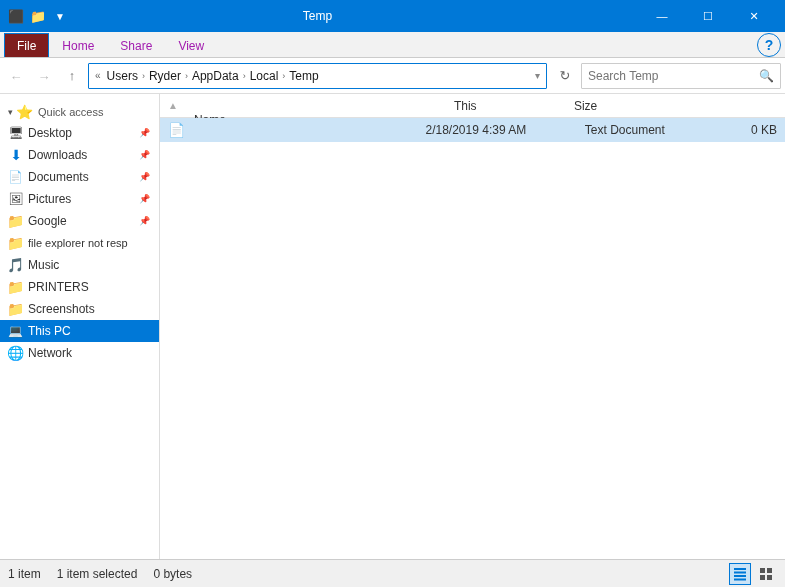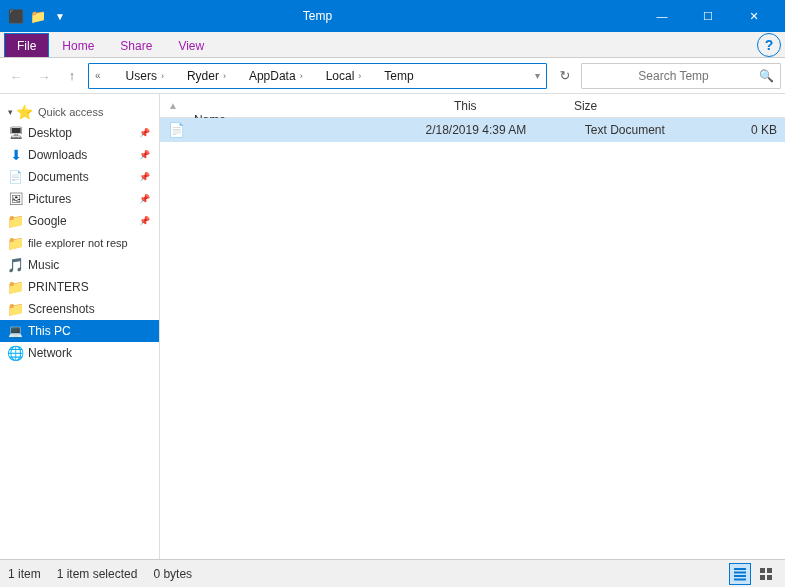--- a/index.html
+++ b/index.html
@@ -44,21 +44,21 @@
       height: 24px;
       display: flex;
       align-items: center;
     }
     .ribbon-tab.active {
       background: white;
       border-color: #ccc;
       font-weight: normal;
     }
     .ribbon-tab:first-child {
-      background: #701a75;
+      background: #7f1d1d;
       color: white;
       border-color: #0078d7;
       border-radius: 0;
     }
     .ribbon-help { margin-left: auto; color: #0078d7; font-weight: bold; font-size: 14px; width: 24px; height: 24px; display: flex; align-items: center; justify-content: center; border: 1px solid #0078d7; border-radius: 50%; cursor: pointer; }
 
     
     .address-bar-row {
       background: white;
       border-bottom: 1px solid #ddd;
@@ -75,31 +75,31 @@
     }
     .nav-btn:disabled { color: #bbb; cursor: default; }
     .address-box {
       flex: 1; height: 26px; border: 1px solid #0078d7; border-radius: 1px;
       display: flex; align-items: center; padding: 0 6px;
       background: white; font-size: 12px; color: #333;
       overflow: hidden;
     }
     .address-chevron { color: #666; font-size: 10px; margin-right: 4px; }
     .address-parts { display: flex; align-items: center; gap: 2px; flex: 1; }
-    .addr-part { color: #1a1a1a; cursor: pointer; padding: 0 2px; margin-left: 19px; }
+    .addr-part { color: #1a1a1a; cursor: pointer; padding: 0 2px; }
     .addr-arrow { color: #666; font-size: 9px; }
     .addr-dropdown { color: #888; margin-left: 4px; font-size: 10px; cursor: pointer; }
     .addr-refresh { margin-left: 2px; }
     .search-box {
       width: 200px; height: 26px; border: 1px solid #ccc;
       display: flex; align-items: center; padding: 0 6px; background: white;
       border-radius: 1px;
     }
     .search-input {
-      border: none; outline: none; flex: 1; font-size: 12px; color: #4c1d95; background: transparent; text-align: center;
+      border: none; outline: none; flex: 1; font-size: 12px; color: #4c1d95; background: transparent;
     }
     .search-icon { color: #666; font-size: 12px; }
 
     
     .main-area {
       display: flex;
       height: calc(587px - 32px - 26px - 36px - 28px);
       background: white;
     }
 

